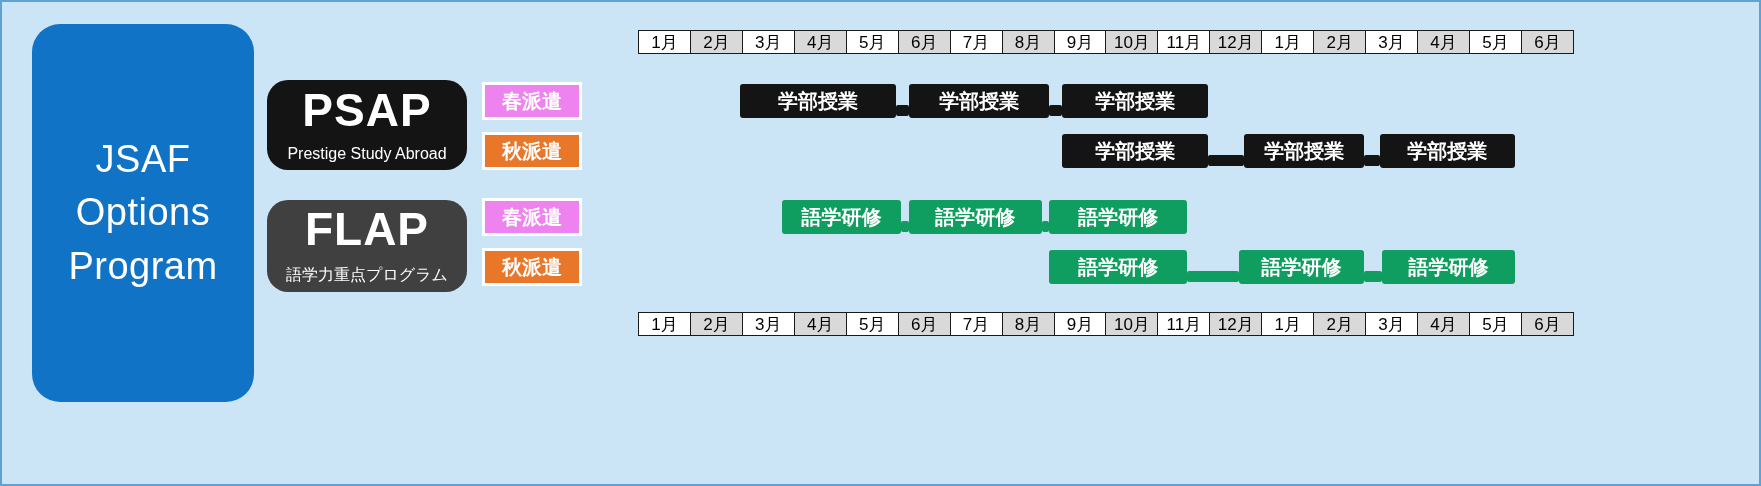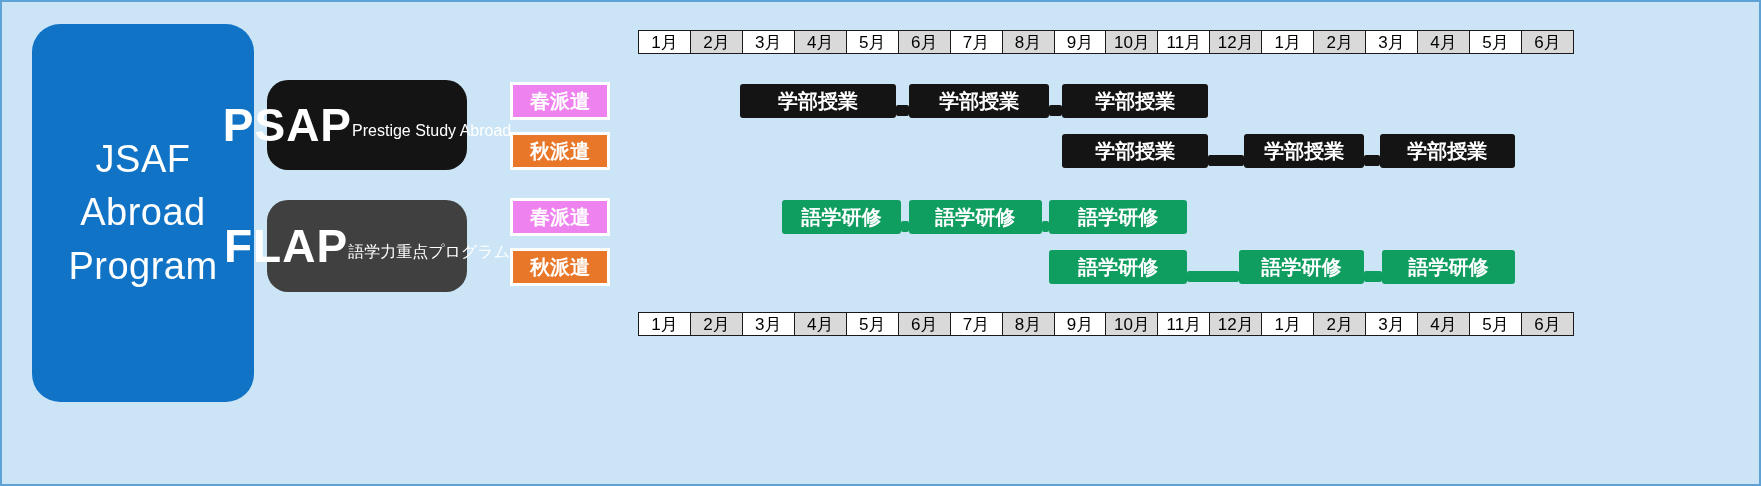--- a/index.html
+++ b/index.html
@@ -24,32 +24,32 @@
     color: #ffffff;
     display: flex; flex-direction: column;
     justify-content: center; align-items: center;
     font-size: 38px; line-height: 1.4; letter-spacing: 0.5px;
     text-align: center;
   }
   .program-box {
     position: absolute;
     left: 265px; width: 200px;
     color: #ffffff;
-    display: flex; flex-direction: row;
+    display: flex; flex-direction: column;
     justify-content: center; align-items: center;
     text-align: center;
     border-radius: 21px;
   }
   .program-box.psap { top: 78px; height: 90px; }
   .program-box.flap { top: 198px; height: 92px; }
   .program-name { font-size: 46px; font-weight: 700; line-height: 1.02; letter-spacing: 1px; }
   .program-sub  { font-size: 16px; margin-top: 12px; white-space: nowrap; }
   .tag {
     position: absolute;
-    left: 508px; width: 100px; height: 38px;
+    left: 480px; width: 100px; height: 38px;
     border: 3px solid #ffffff;
     color: #ffffff; font-weight: 700; font-size: 20px;
     display: flex; align-items: center; justify-content: center;
     white-space: nowrap;
   }
   .timeline {
     position: absolute;
     left: 608px; top: 0;
     width: 936px; height: 486px;
   }
@@ -94,21 +94,21 @@
     white-space: nowrap;
   }
 </style>
 </head>
 <body>
 
 <div class="canvas">
 
   <div class="jsaf-panel" style="background: rgb(17, 115, 198);">
     <div>JSAF</div>
-    <div>Abroad</div>
+    <div>Options</div>
     <div>Program</div>
   </div>
 
   <div class="program-box psap" style="background: rgb(20, 20, 20);">
     <div class="program-name">PSAP</div>
     <div class="program-sub">Prestige Study Abroad</div>
   </div>
 
   <div class="program-box flap" style="background: #404040;">
     <div class="program-name">FLAP</div>

